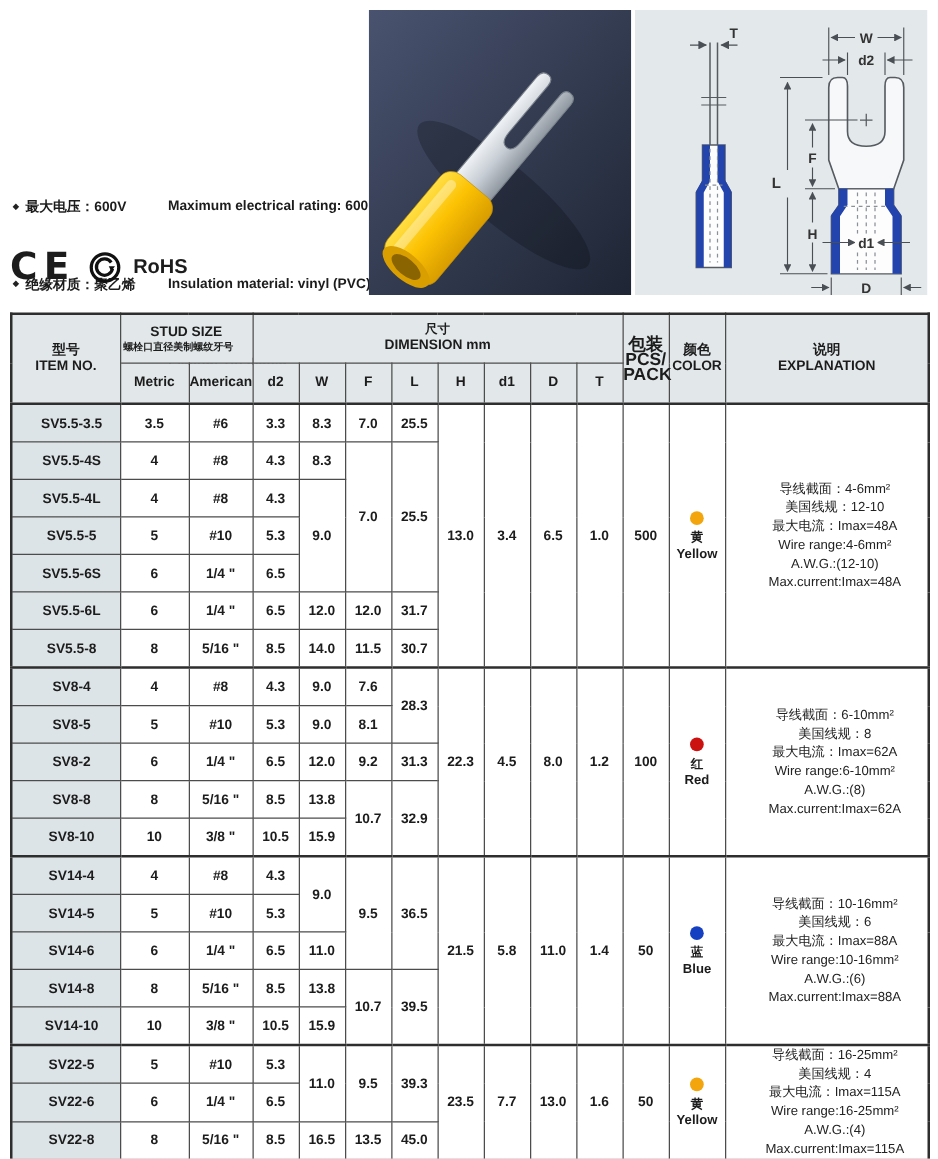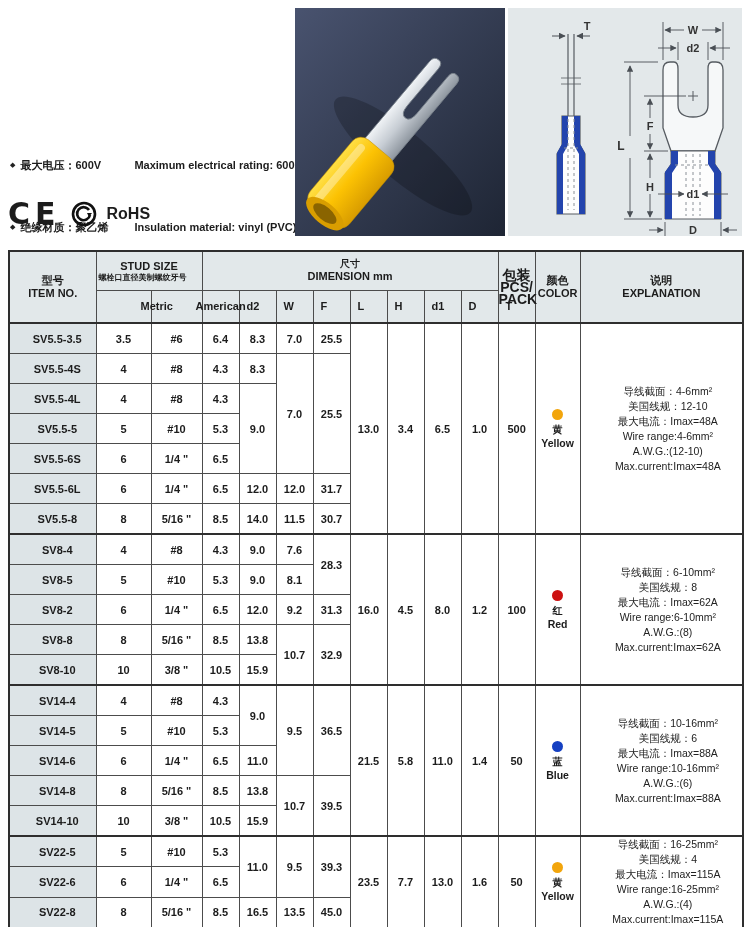--- a/index.html
+++ b/index.html
@@ -21,21 +21,21 @@
   .photo{position:absolute;left:295px;top:8px;width:210px;height:228px;}
   .drawing{position:absolute;left:508px;top:8px;width:234px;height:228px;}
   .drawing text{font:700 11px "Liberation Sans","DejaVu Sans",sans-serif;fill:#333;text-anchor:middle;}
   .drawing text.big{font-size:12px;}
   
   table.spec{position:absolute;left:8px;top:250px;width:734px;border-collapse:collapse;
              table-layout:fixed;border:2px solid #2e2e2e;}
   .spec th,.spec td{border:1px solid #4c4c4c;}
   .spec th{background:#e2e8ea;font-size:11px;font-weight:700;padding:1px 0;line-height:1.2;}
   .h1 th{height:36px;}
-  .h2 th{height:29px;padding-left:44px;}
+  .h2 th{height:29px;}
   .spec td{font-size:11px;font-weight:700;text-align:center;height:29px;padding:0;}
   .ic{background:#dde4e7;text-align:left;padding-left:9px !important;}
   tr.gs td{border-top:2px solid #2e2e2e;}
   .hsub{font-size:8px;display:flex;justify-content:flex-start;padding:0 2px;font-weight:700;}
   .hsmall{font-size:10px;}
   .pk{font-size:14px;line-height:12px;}
   .ec{text-align:right;padding-left:13px !important;font-weight:400 !important;font-size:10.5px !important;color:#222;}
   .el{line-height:15px;white-space:nowrap;}
   .dot{width:11px;height:11px;border-radius:50%;margin:0 auto 3px auto;}
   .ccn{font-size:10px;font-weight:700;}
@@ -245,21 +245,21 @@
       <th>H</th>
       <th>d1</th>
       <th>D</th>
       <th>T</th>
     </tr>
 
     <tr class="gs">
       <td class="ic">SV5.5-3.5</td>
       <td>3.5</td>
       <td>#6</td>
-      <td>6.4</td>
+      <td>3.3</td>
       <td>8.3</td>
       <td>7.0</td>
       <td>25.5</td>
       <td rowspan="7">13.0</td>
       <td rowspan="7">3.4</td>
       <td rowspan="7">6.5</td>
       <td rowspan="7">1.0</td>
       <td rowspan="7">500</td>
       <td rowspan="7">
         <div class="dot" style="background-color: rgb(242, 165, 12);"></div>
@@ -323,21 +323,21 @@
     </tr>
 
     <tr class="gs">
       <td class="ic">SV8-4</td>
       <td>4</td>
       <td>#8</td>
       <td>4.3</td>
       <td>9.0</td>
       <td>7.6</td>
       <td rowspan="2">28.3</td>
-      <td rowspan="5">16.0</td>
+      <td rowspan="5">22.3</td>
       <td rowspan="5">4.5</td>
       <td rowspan="5">8.0</td>
       <td rowspan="5">1.2</td>
       <td rowspan="5">100</td>
       <td rowspan="5">
         <div class="dot" style="background-color: rgb(204, 17, 17);"></div>
         <div class="ccn">红</div>
         <div class="cen">Red</div>
       </td>
       <td rowspan="5" class="ec">

